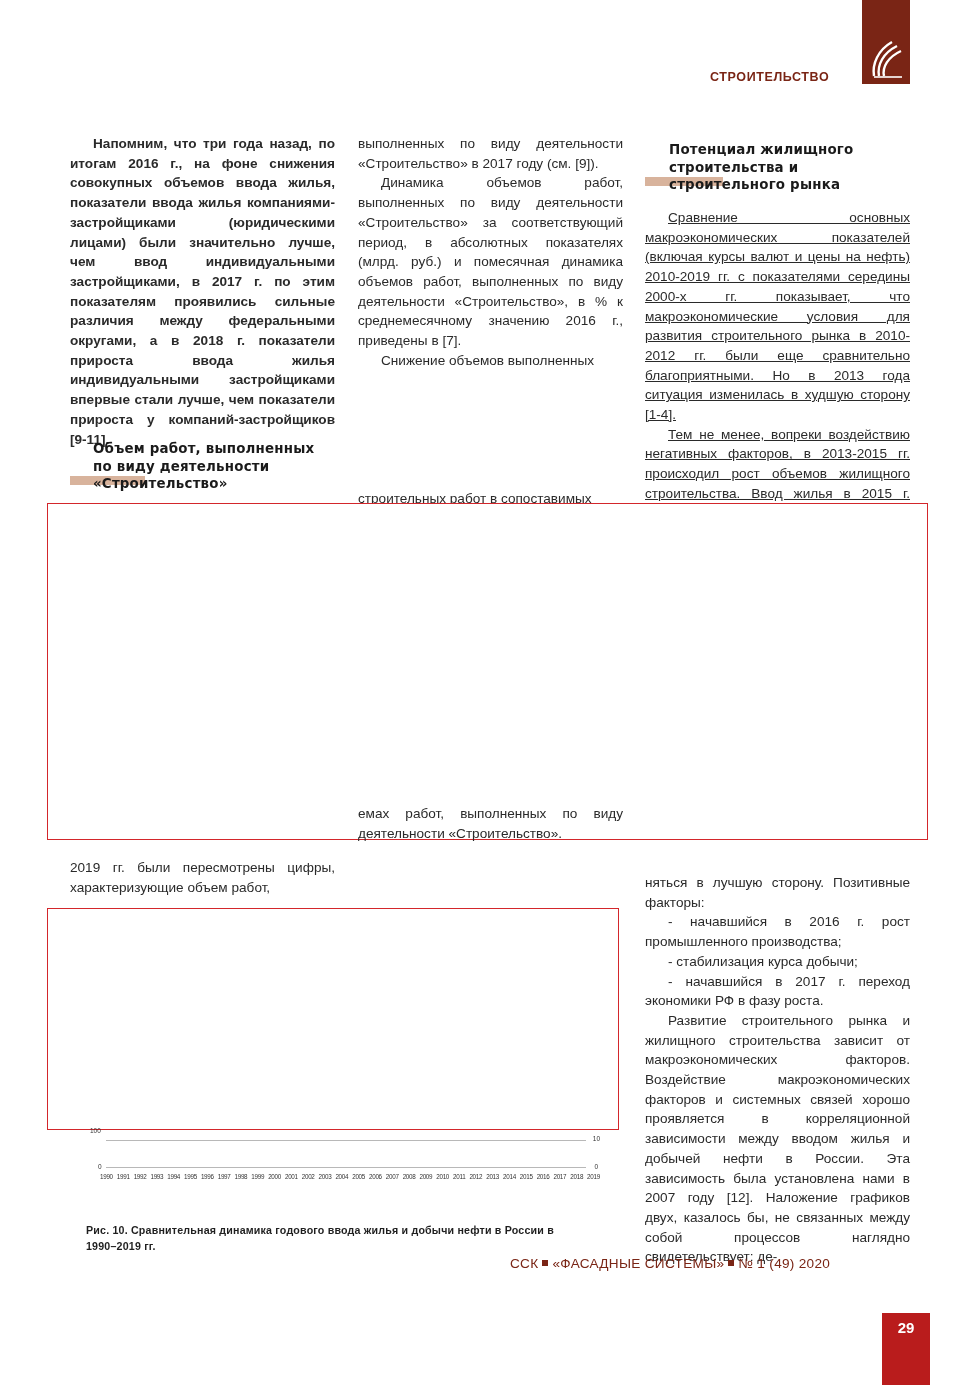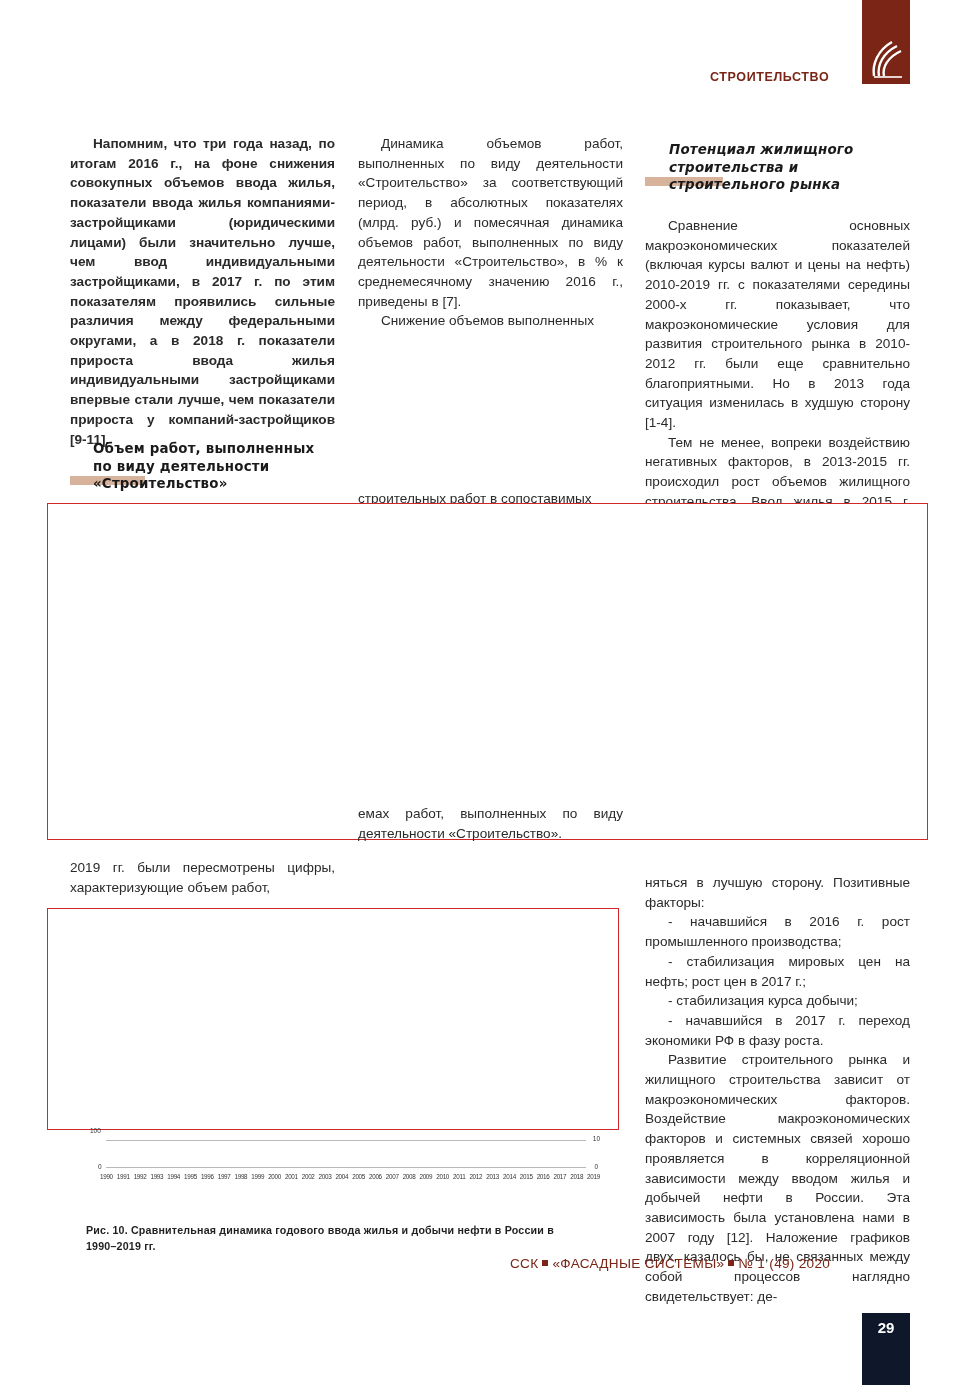--- a/index.html
+++ b/index.html
@@ -8,27 +8,27 @@
 
   .brand-tab { position: absolute; left: 862px; top: 0; width: 48px; height: 84px; background: #7a2515; }
   .brand-tab svg { position: absolute; left: 8px; top: 36px; }
   .section-label { position: absolute; left: 710px; top: 70px; font-size: 12.5px; font-weight: bold; letter-spacing: 0.6px; color: #7a2515; }
 
   .col { position: absolute; font-size: 13.6px; line-height: 19.7px; text-align: justify; }
   .col p { text-indent: 23px; }
   .col p.noindent { text-indent: 0; }
   .col-1 { left: 70px; top: 134px; width: 265px; font-weight: bold; }
   .col-2 { left: 358px; top: 134px; width: 265px; }
-  .col-3 { left: 645px; top: 216px; width: 265px; }
+  .col-3 { left: 645px; top: 208px; width: 265px; text-decoration: underline; }
 
   .heading { position: absolute; font-family: "DejaVu Sans", sans-serif; font-weight: bold; font-size: 13.4px; line-height: 17.6px; color: #1a1a1a; text-align: left; letter-spacing: 0.2px; }
   .heading-bar { position: absolute; height: 9px; background: #d8b39c; }
   .heading-1 { left: 93px; top: 440px; width: 245px; }
   .heading-bar-1 { left: 70px; top: 476px; width: 75px; }
-  .heading-2 { left: 669px; top: 141px; width: 230px; font-style: italic; }
+  .heading-2 { left: 669px; top: 141px; width: 230px; }
   .heading-bar-2 { left: 645px; top: 177px; width: 78px; }
 
   .redact { position: absolute; border: 1.5px solid #d3262b; background: #ffffff; }
   .redact-1 { left: 47px; top: 503px; width: 881px; height: 337px; }
   .redact-2 { left: 47px; top: 908px; width: 572px; height: 222px; }
 
   .overflow-line { position: absolute; font-size: 13.6px; line-height: 19.7px; text-align: justify; }
   .ov-1 { left: 358px; top: 489px; width: 265px; height: 14px; overflow: hidden; }
 
   .col-1b { left: 70px; top: 845px; width: 265px; margin-top: 13px; }
@@ -37,21 +37,21 @@
 
   .chart { position: absolute; left: 86px; top: 1125px; width: 520px; height: 60px; }
   .chart .gridline { position: absolute; left: 20px; right: 20px; height: 1px; background: #b8b8b8; }
   .chart .tick-label { position: absolute; font-size: 6.5px; color: #333; font-family: "Liberation Sans", sans-serif; }
   .chart .years { position: absolute; left: 14px; top: 48px; width: 500px; display: flex; justify-content: space-between; font-size: 6.3px; color: #333; font-family: "Liberation Sans", sans-serif; letter-spacing: -0.3px; }
 
   .caption { position: absolute; left: 86px; top: 1222px; width: 530px; font-family: "Liberation Sans", sans-serif; font-weight: bold; font-size: 11.6px; line-height: 15.5px; color: #1f1f1f; transform: scaleX(0.92); transform-origin: left top; letter-spacing: 0.2px; }
 
   .footer-text { position: absolute; left: 510px; top: 1256px; font-size: 13.6px; color: #7a2515; letter-spacing: 0.3px; }
   .footer-text .sq { display: inline-block; width: 6px; height: 6px; background: #7a2515; margin: 0 4px 2px 4px; vertical-align: middle; }
-  .page-tab { position: absolute; left: 862px; top: 1313px; width: 48px; height: 72px; background: #0f172a; }
+  .page-tab { position: absolute; left: 882px; top: 1313px; width: 48px; height: 72px; background: #b91c1c; }
   .page-number { position: absolute; left: 0; right: 0; top: 6px; text-align: center; font-weight: bold; font-size: 15px; color: #ffffff; }
 </style>
 </head>
 <body>
 
 <div class="brand-tab">
   <svg width="34" height="44" viewBox="0 0 34 44">
     <path d="M4 40 C2 28, 8 14, 22 6" stroke="#fff" stroke-width="2.4" fill="none"></path>
     <path d="M9 40 C7 29, 13 17, 27 10" stroke="#fff" stroke-width="2.4" fill="none"></path>
     <path d="M14 40 C12 31, 18 21, 31 15" stroke="#fff" stroke-width="2.4" fill="none"></path>
@@ -60,20 +60,21 @@
 </div>
 <div class="section-label">СТРОИТЕЛЬСТВО</div>
 
 <div class="col col-1">
   <p>Напомним, что три года назад, по итогам 2016 г., на фоне снижения совокупных объемов ввода жилья, показатели ввода жилья компаниями-застройщиками (юридическими лицами) были значительно лучше, чем ввод индивидуальными застройщиками, в 2017 г. по этим показателям проявились сильные различия между федеральными округами, а в 2018 г. показатели прироста ввода жилья индивидуальными застройщиками впервые стали лучше, чем показатели прироста у компаний-застройщиков [9-11].</p>
 </div>
 <div class="heading-bar heading-bar-1"></div>
 <div class="heading heading-1">Объем работ, выполненных по виду деятельности «Строительство»</div>
 
 <div class="col col-2">
+  <p class="noindent">выполненных по виду деятельности «Строительство» в 2017 году (см. [9]).</p>
   <p>Динамика объемов работ, выполненных по виду деятельности «Строительство» за соответствующий период, в абсолютных показателях (млрд. руб.) и помесячная динамика объемов работ, выполненных по виду деятельности «Строительство», в % к среднемесячному значению 2016 г., приведены в [7].</p>
   <p>Снижение объемов выполненных</p>
 </div>
 <div class="overflow-line ov-1">строительных работ в сопоставимых</div>
 
 <div class="heading-bar heading-bar-2"></div>
 <div class="heading heading-2">Потенциал жилищного строительства и строительного рынка</div>
 <div class="col col-3">
   <p>Сравнение основных макроэкономических показателей (включая курсы валют и цены на нефть) 2010-2019 гг. с показателями середины 2000-х гг. показывает, что макроэкономические условия для развития строительного рынка в 2010-2012 гг. были еще сравнительно благоприятными. Но в 2013 года ситуация изменилась в худшую сторону [1-4].</p>
   <p>Тем не менее, вопреки воздействию негативных факторов, в 2013-2015 гг. происходил рост объемов жилищного строительства. Ввод жилья в 2015 г. составил 85,3 млн. кв. м – новый рекорд</p>
@@ -83,21 +84,20 @@
 
 <div class="col col-1b">
   <p class="noindent">2019 гг. были пересмотрены цифры, характеризующие объем работ,</p>
 </div>
 <div class="col col-2b">
   <p class="noindent">емах работ, выполненных по виду деятельности «Строительство».</p>
 </div>
 <div class="col col-3b">
   <p class="noindent">няться в лучшую сторону. Позитивные факторы:</p>
   <p>- начавшийся в 2016 г. рост промышленного производства;</p>
-  <p>- стабилизация мировых цен на нефть; рост цен в 2017 г.;</p>
   <p>- стабилизация курса добычи;</p>
   <p>- начавшийся в 2017 г. переход экономики РФ в фазу роста.</p>
   <p>Развитие строительного рынка и жилищного строительства зависит от макроэкономических факторов. Воздействие макроэкономических факторов и системных связей хорошо проявляется в корреляционной зависимости между вводом жилья и добычей нефти в России. Эта зависимость была установлена нами в 2007 году [12].  Наложение графиков двух, казалось бы, не связанных между собой процессов наглядно свидетельствует: де-</p>
 </div>
 
 <div class="redact redact-2"></div>
 
 <div class="chart">
   <span class="tick-label" style="left:4px; top:2px;">100</span>
   <div class="gridline" style="top:15px;"></div>

